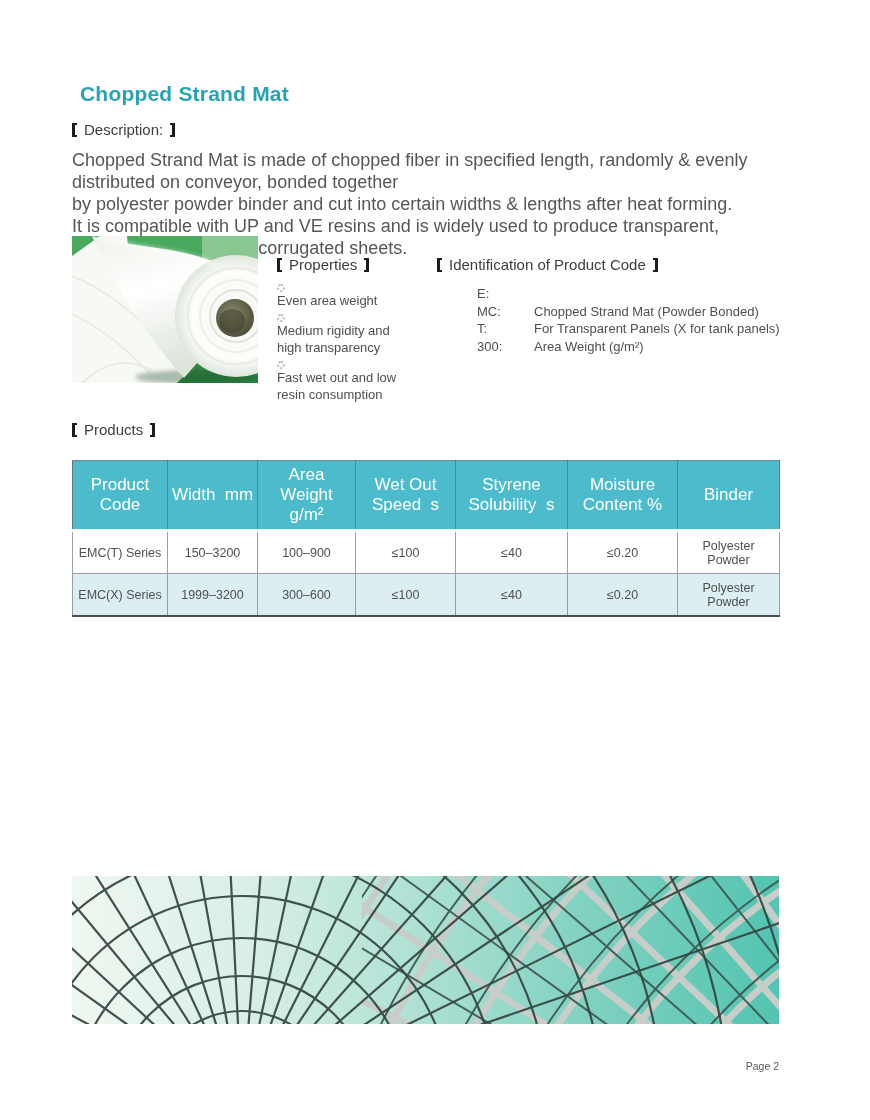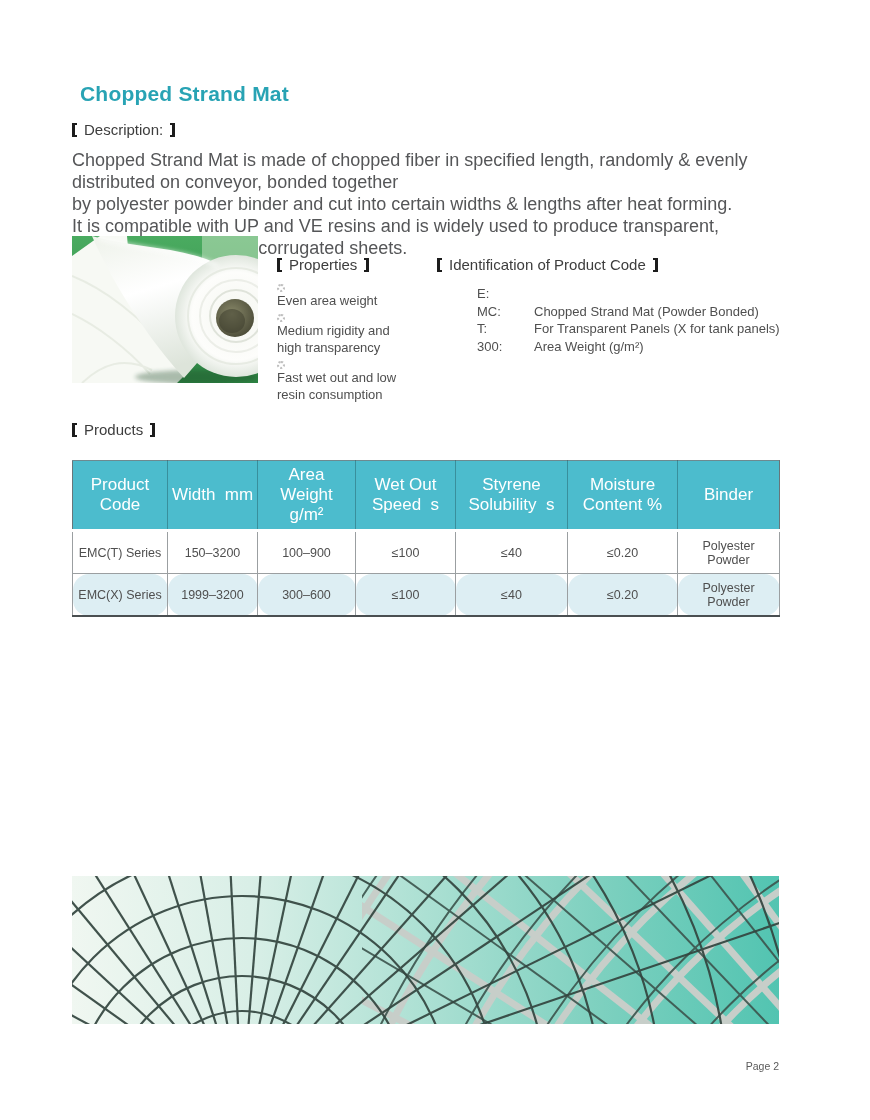--- a/index.html
+++ b/index.html
@@ -49,21 +49,21 @@
     border-left:1px solid rgba(36,88,98,.45);border-right:1px solid rgba(36,88,98,.45);
     border-top:1px solid #6d8a90;border-bottom:3px solid #ffffff;
     text-align:center;vertical-align:middle;white-space:pre-wrap;padding:4px 2px;
   }
   .products-table th:first-child{border-left:1px solid #67767a;}
   .products-table th:last-child{border-right:1px solid #67767a;}
   .products-table td{
     height:41px;font-size:12.5px;color:#4f4f4f;text-align:center;vertical-align:middle;
     border:1px solid #9b9fa1;background:#ffffff;padding:0 2px;
   }
-  .products-table tr.alt td{background:#ddeef3;border-radius:16px;}
+  .products-table tr.alt td{background:#ddeef3;}
   .products-table tr:last-child td{border-bottom:2px solid #4a4f51;}
 
   .page-footer{
     position:absolute;top:1060px;right:91px;font-size:10.5px;color:#5a5a5a;
   }
 </style>
 </head>
 <body>
 
 <div class="page">

